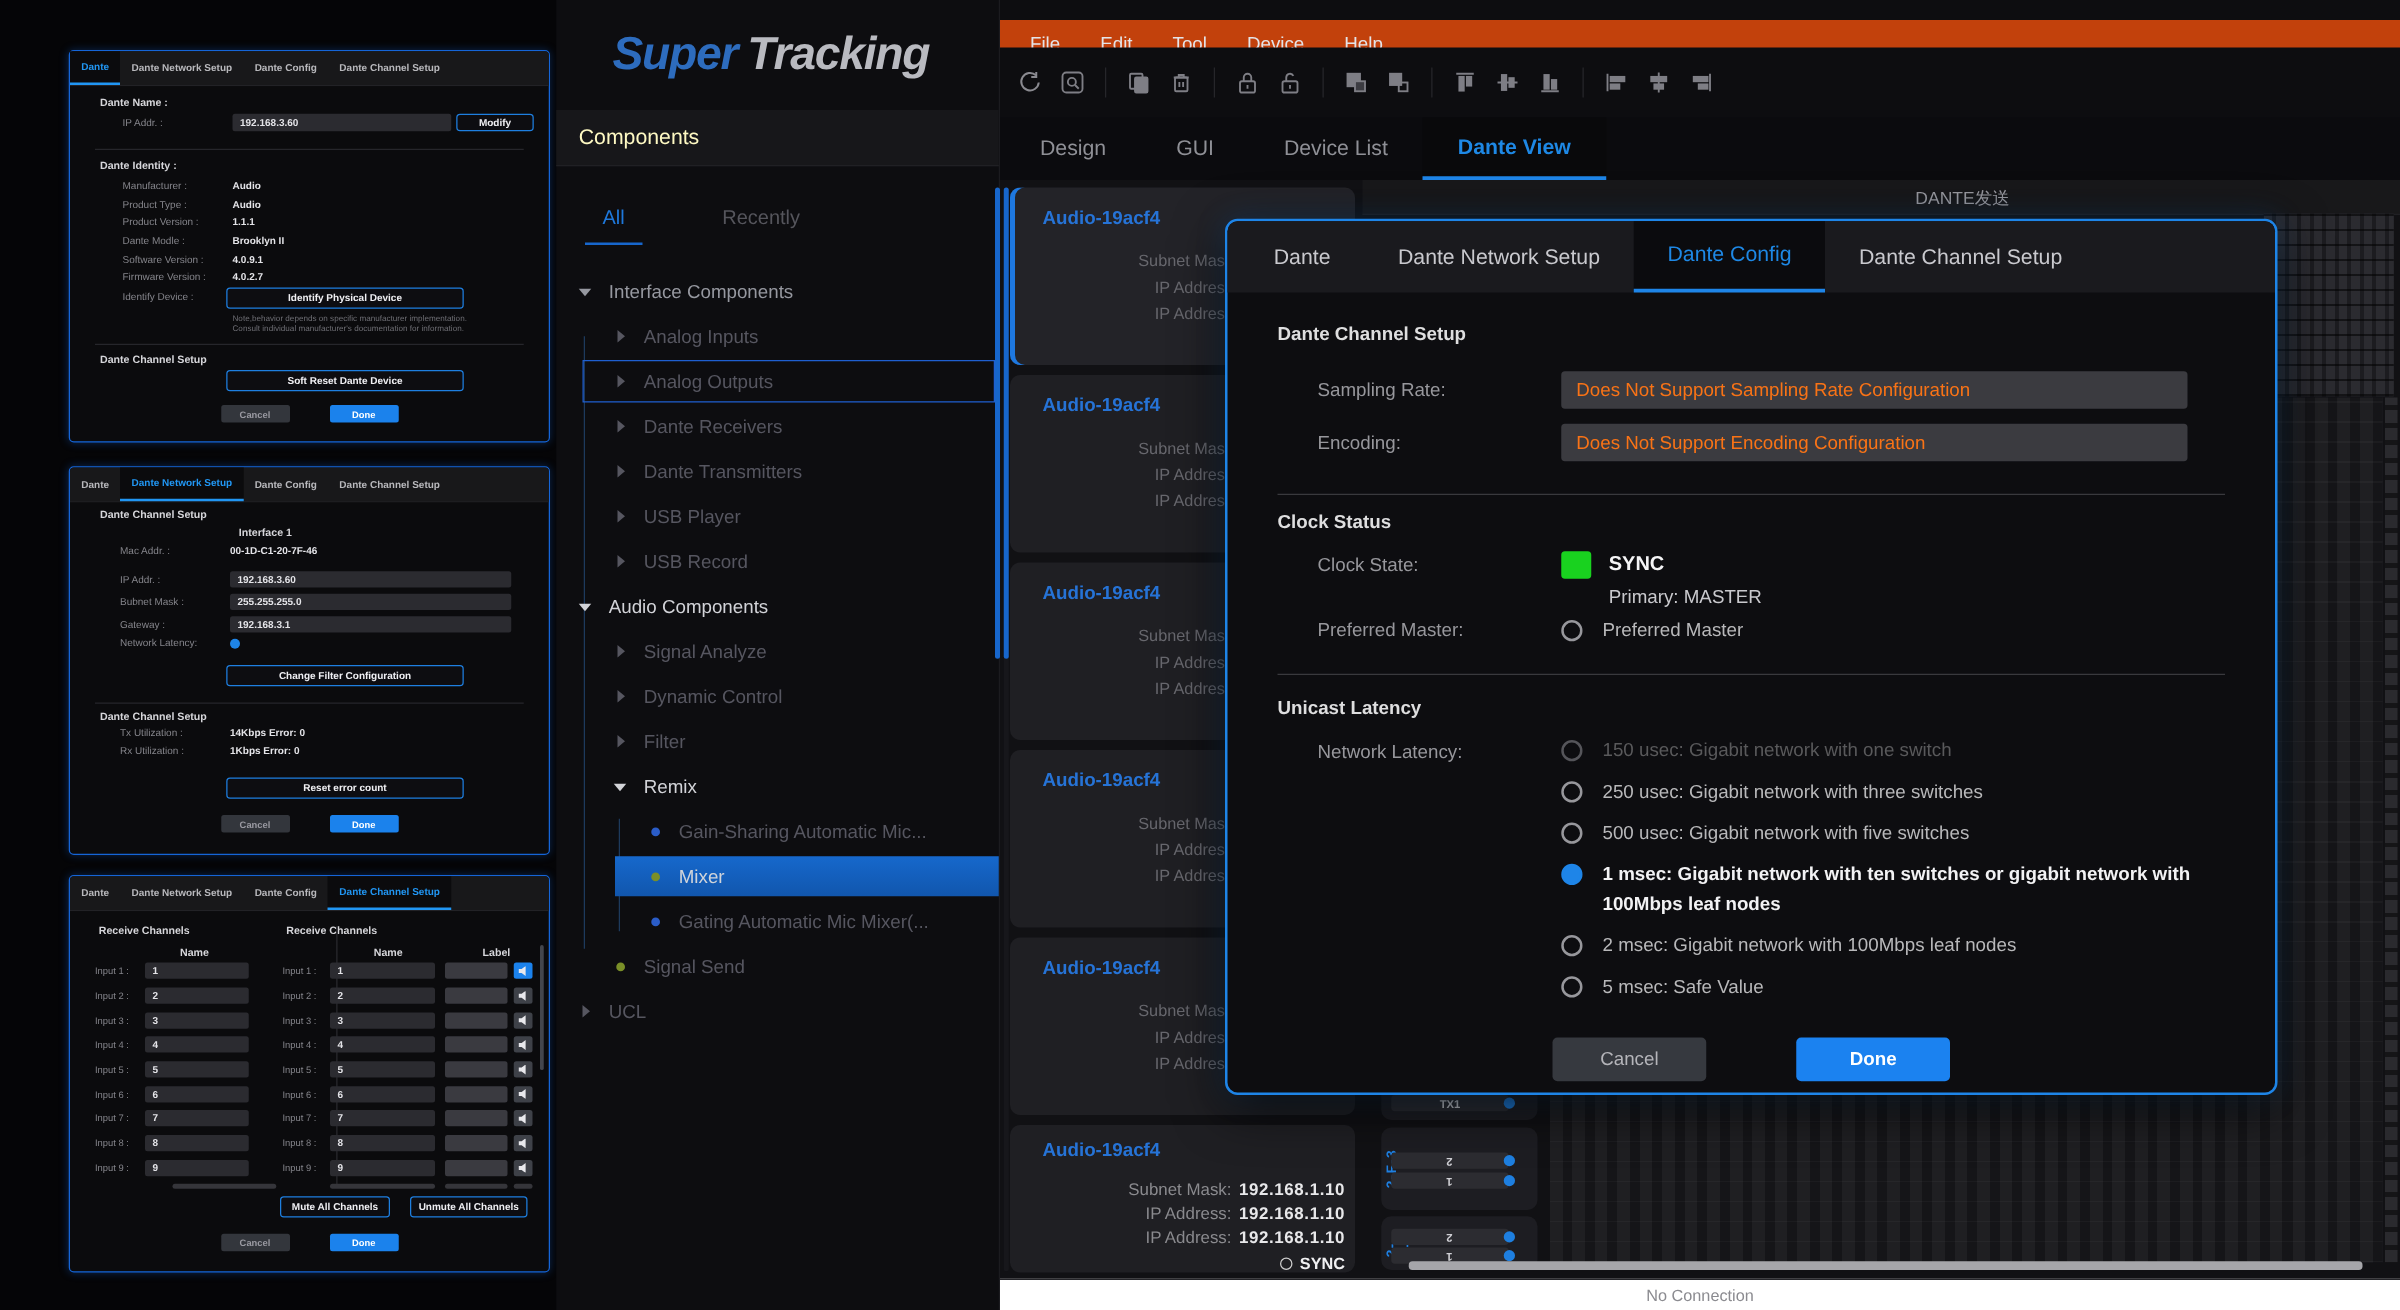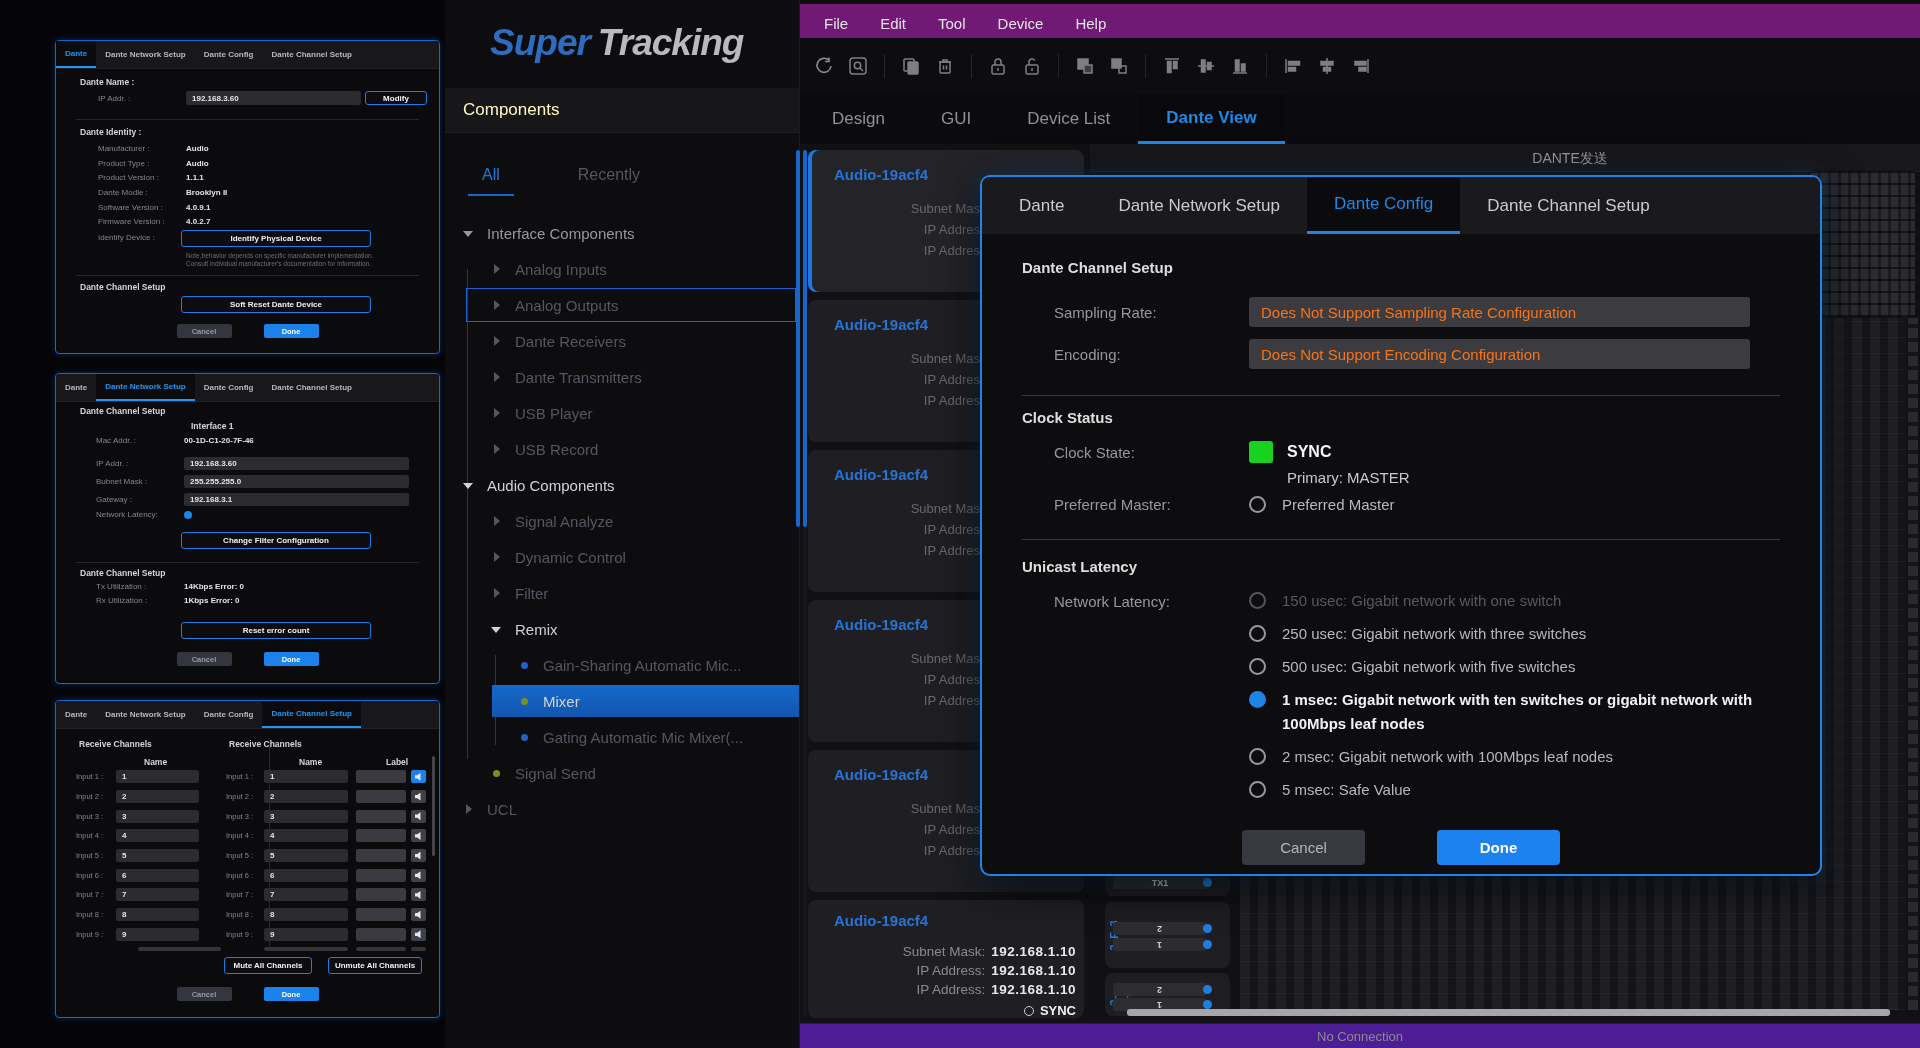--- a/index.html
+++ b/index.html
@@ -56,30 +56,30 @@
   .trow .tlabel{position:relative;z-index:2}
   .trow.selected{color:#d0d4da}
   .trow.selected::before{content:'';position:absolute;left:47px;right:0;top:2px;bottom:2px;
     background:linear-gradient(#1668cc,#1156ad);z-index:1}
   .trow.outlined::after{content:'';position:absolute;left:21px;right:3px;top:1px;bottom:1px;
     border:1px solid #1f5fd0;z-index:1}
   .guide{position:absolute;width:1px;background:#1d3a5c}
   #comp-scroll{position:absolute;left:351px;top:150px;width:4px;height:377px;background:#1766cc;border-radius:2px}
   
   #main-zone{position:absolute;left:800px;top:0;width:1120px;height:1048px;background:#0d0d10}
-  #menubar{position:absolute;top:4px;left:0;right:0;height:38px;background:#701a75;display:flex;align-items:center;padding-left:8px}
+  #menubar{position:absolute;top:16px;left:0;right:0;height:38px;background:#c2410c;display:flex;align-items:center;padding-left:8px}
   .menu-item{font-size:15px;color:#e4e4e8;padding:0 16px;height:38px;display:flex;align-items:center}
   #toolbar{position:absolute;top:38px;left:0;right:0;height:56px;background:#0d0d10;display:flex;align-items:center;padding-left:7px}
   .tbtn{width:34px;height:34px;display:flex;align-items:center;justify-content:center;border-radius:3px}
   .tsep{width:1px;height:24px;background:#26262a;margin:0 9px}
   #tabbar{position:absolute;top:94px;left:0;right:0;height:50px;background:#0b0b0e;display:flex;padding-left:4px}
   .mtab2{font-size:17px;color:#8f9096;display:flex;align-items:center;padding:0 28px;height:50px}
   .mtab2.active{color:#1e88e5;background:#09090b;border-bottom:3px solid #1e85e8;font-weight:bold}
   #canvas{position:absolute;top:144px;left:0;right:0;bottom:25px;background:#111114;overflow:hidden}
-  #statusbar{position:absolute;bottom:0;left:0;right:0;height:25px;background:#4c1d95;border-top:1px solid #242428;
+  #statusbar{position:absolute;bottom:0;left:0;right:0;height:25px;background:#ffffff;border-top:1px solid #242428;
     display:flex;align-items:center;justify-content:center;font-size:13px;color:#8b8b90}
   
   #cards-scroll-track{position:absolute;left:3px;top:6px;bottom:6px;width:4px;background:#17171b;border-radius:2px}
   #cards-scroll{position:absolute;left:3px;top:6px;width:4px;height:377px;background:#1766cc;border-radius:2px}
   #cards{position:absolute;left:8px;top:6px;width:276px}
   .dcard{position:relative;width:276px;height:142px;margin-bottom:8px;background:#1f1f23;border-radius:8px}
   .dcard.sel{background:#232328;box-shadow:inset 4px 0 0 #1e78e0}
   .dcard .dtitle{position:absolute;left:26px;top:16px;font-size:15px;font-weight:bold;color:#2673d6}
   .dcard .dlines{position:absolute;left:0;top:48px;width:172px;text-align:right;font-size:13px;color:#67676d;line-height:21px}
   #last-card{position:relative;width:276px;height:118px;background:#1f1f23;border-radius:8px}

